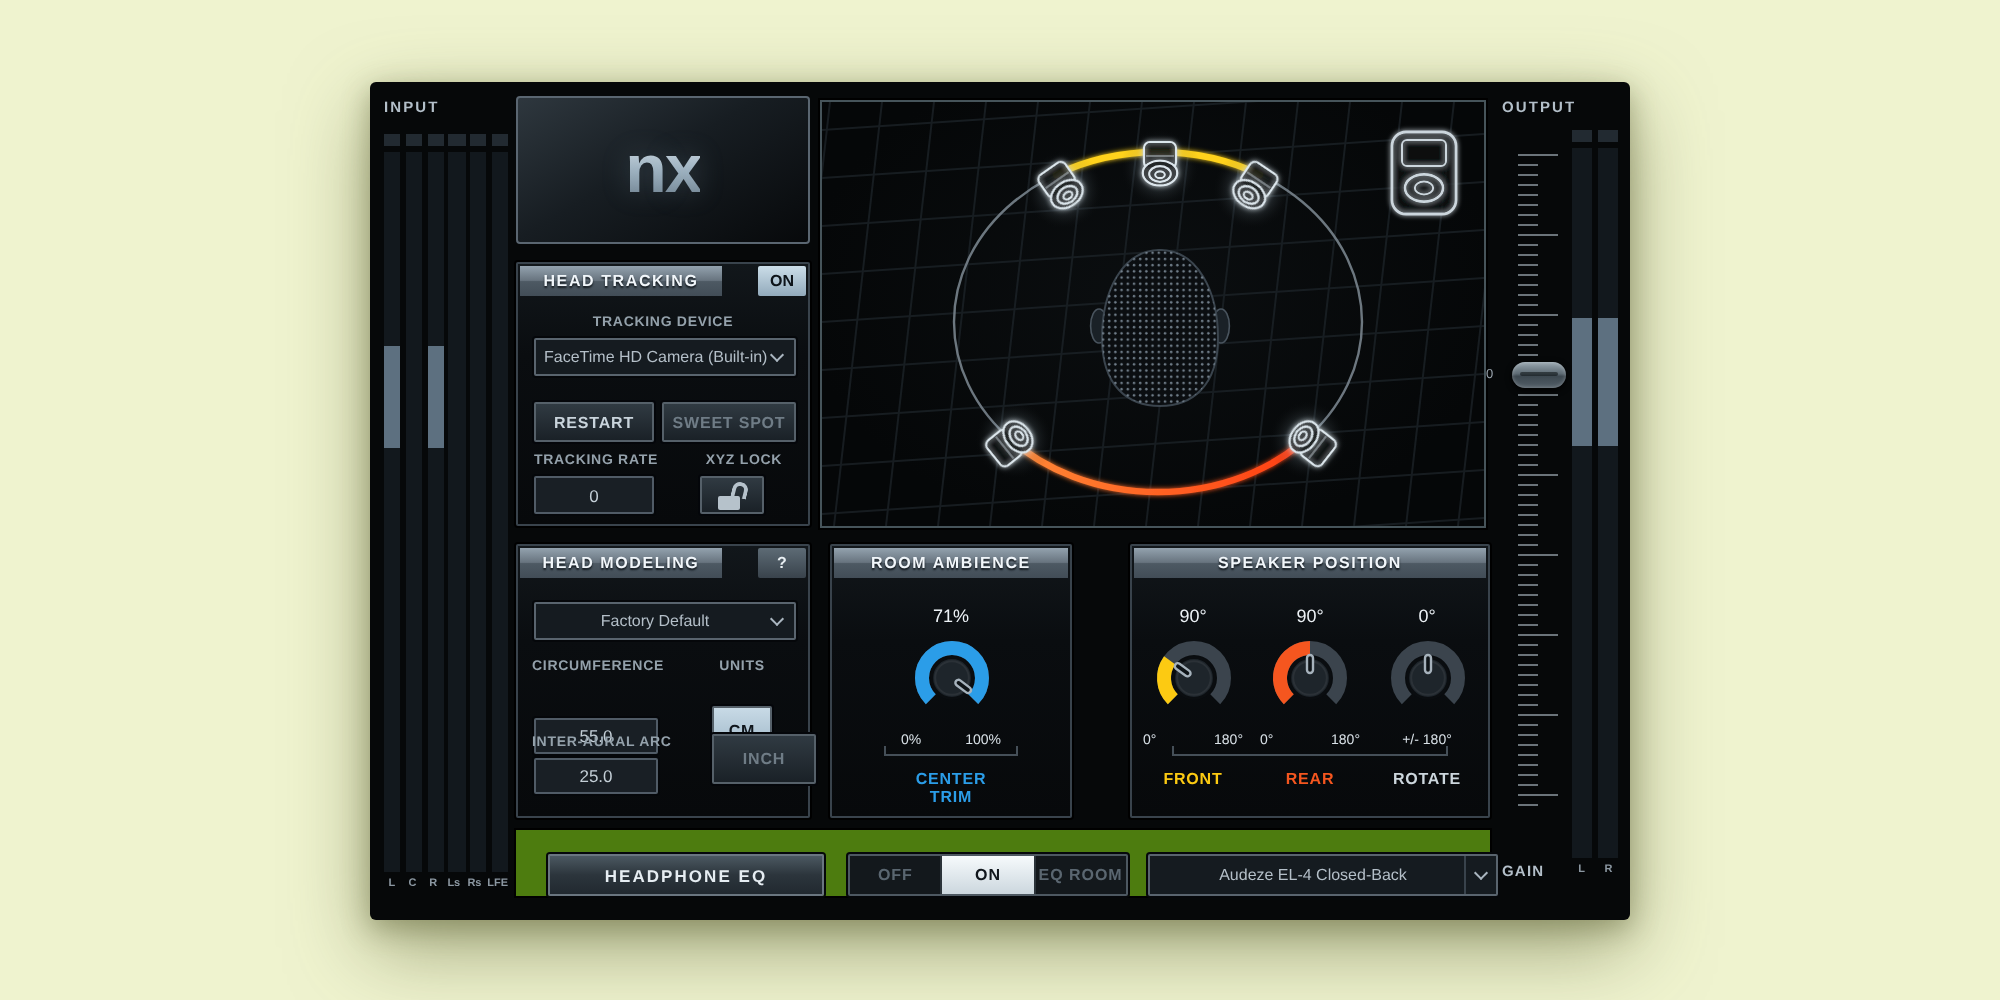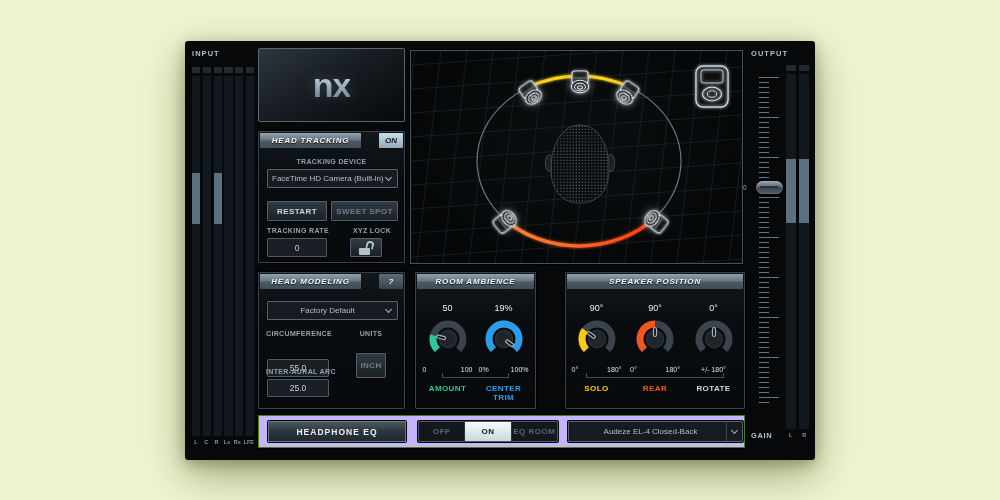--- a/index.html
+++ b/index.html
@@ -20,21 +20,21 @@
   .logo-box{position:absolute;left:73px;top:7px;width:147px;height:74px;
             background:linear-gradient(150deg,#2e373e 0%,#171d22 45%,#07090b 100%);
             border:1px solid #5a6671;border-radius:2px;display:flex;align-items:center;justify-content:center;}
   .nx{font-size:34px;font-weight:bold;letter-spacing:-1px;
       background:linear-gradient(180deg,#e6eef4 0%,#9db0be 50%,#5c6e7c 100%);
       -webkit-background-clip:text;background-clip:text;color:transparent;
       text-shadow:0 0 14px rgba(160,190,210,.25);}
   
   .panel{position:absolute;background:linear-gradient(180deg,#12171b 0%,#0a0d10 35%,#07090b 100%);
          border:1px solid #39434c;box-shadow:0 0 0 1px #000;border-radius:1px;}
-  .hdr-row{display:flex;gap:18px;padding:1px;font-style:italic;}
+  .hdr-row{display:flex;gap:18px;padding:1px;}
   .hdr{flex:1;height:15px;display:flex;align-items:center;justify-content:center;
        background:linear-gradient(180deg,#93a2ae 0%,#68747f 48%,#4d5963 52%,#424d57 100%);
        font-size:8px;font-weight:bold;color:#f1f6fa;letter-spacing:.1em;text-shadow:0 1px 1px #10161b;}
   .hdr-btn{width:24px;height:15px;display:flex;align-items:center;justify-content:center;
        font-size:8px;font-weight:bold;border-radius:1px;}
   .hdr-btn.on{background:linear-gradient(180deg,#cbdde8 0%,#92aabb 100%);color:#0d1319;}
   .hdr-btn.help{background:linear-gradient(180deg,#5d6b75 0%,#39434c 100%);color:#e9eff3;}
   .lbl{position:absolute;font-size:7px;font-weight:bold;color:#94a1ab;letter-spacing:.05em;text-align:center;}
   .field{position:absolute;background:#191f25;border:1px solid #505b66;box-shadow:0 0 0 1px #05070a;
          color:#c3ced6;font-size:8.5px;display:flex;align-items:center;justify-content:center;border-radius:1px;}
@@ -55,22 +55,22 @@
   .knob{width:56px;text-align:center;}
   .kv{font-size:9px;color:#edf2f6;height:13px;}
   .kr{display:flex;justify-content:space-between;font-size:7px;color:#d9e1e7;padding:0 3px;margin-top:0px;}
   .kr.single{justify-content:center;}
   .kn{font-size:8px;font-weight:bold;margin-top:11px;letter-spacing:.05em;}
   .bracket{position:absolute;height:5px;border-left:1px solid #454f58;border-right:1px solid #454f58;border-bottom:1px solid #454f58;}
   
   .display-wrap{position:absolute;left:225px;top:9px;width:333px;height:214px;border:1px solid #46545a;
                 box-shadow:0 0 0 1px #000;background:radial-gradient(ellipse at 50% 45%,#0b0e10 0%,#050708 75%);}
   
-  .eq-bar{position:absolute;left:73px;top:374px;width:487px;height:33px;background:#c4b5fd;
-          border:1px solid #4d7c0f;box-shadow:0 0 0 1px #000;}
+  .eq-bar{position:absolute;left:73px;top:374px;width:487px;height:33px;background:#4d7c0f;
+          border:7px solid #4d7c0f;box-shadow:0 0 0 1px #000;}
   .plaque{position:absolute;background:linear-gradient(180deg,#4b5861 0%,#2c353c 50%,#212930 100%);
           border:1px solid #6a7680;box-shadow:0 0 0 1px #05070a;color:#e6edf2;font-size:8.5px;font-weight:bold;
           letter-spacing:.12em;display:flex;align-items:center;justify-content:center;border-radius:1px;}
   .seg-group{position:absolute;display:flex;background:#13181c;border:1px solid #4d5861;box-shadow:0 0 0 1px #05070a;border-radius:1px;}
   .seg{flex:1;display:flex;align-items:center;justify-content:center;font-size:8px;font-weight:bold;
        color:#5a6670;letter-spacing:.06em;border-right:1px solid #2b3339;}
   .seg:last-child{border-right:none;}
   .seg.active{background:linear-gradient(180deg,#f6fafc 0%,#ccd7de 100%);color:#10161c;}
   
   #ruler{position:absolute;left:572px;top:36px;width:24px;height:330px;}
@@ -166,21 +166,21 @@
         <div class="hdr-btn help">?</div>
       </div>
       <div class="dropdown" style="left:8px;top:28px;width:131px;height:19px;">
         <span class="txt">Factory Default</span>
         <span class="chev"></span>
       </div>
       <div class="lbl" style="left:7px;top:57px;width:86px;text-align:left;">CIRCUMFERENCE</div>
       <div class="field" style="left:8px;top:86px;width:62px;height:18px;">55.0</div>
       <div class="lbl" style="left:95px;top:57px;width:34px;">UNITS</div>
       <div class="btn lit" style="left:97px;top:80px;width:30px;height:25px;">CM</div>
-      <div class="btn dim" style="left:97px;top:80px;width:30px;height:25px;">INCH</div>
+      <div class="btn dim" style="left:97px;top:94px;width:52px;height:25px;">INCH</div>
       <div class="lbl" style="left:7px;top:95px;width:92px;text-align:left;">INTER-AURAL ARC</div>
       <div class="field" style="left:8px;top:106px;width:62px;height:18px;">25.0</div>
     </div>
 
     <div class="display-wrap">
       <svg id="scene" width="331" height="212" viewBox="0 0 331 212">
           <defs>
     <radialGradient id="gl">
               <stop offset="0" stop-color="#d5e4ed" stop-opacity=".5"></stop>
               <stop offset=".55" stop-color="#9fb4c0" stop-opacity=".15"></stop>
@@ -286,32 +286,21 @@
     <ellipse cx="301" cy="43" rx="4.6" ry="3.2" stroke-width="1"></ellipse>
   </g>
         </svg>
     </div>
 
     <div class="panel" style="left:230px;top:231px;width:121px;height:137px;">
       <div class="hdr-row">
           <div class="hdr">ROOM AMBIENCE</div>
         </div>
       <div class="knobs" style="top:30px;justify-content:center;">
-        <div class="knob"><div class="kv">50</div><svg width="46" height="46" viewBox="0 0 46 46">
-              <path d="M 12.39 33.61 A 15 15 0 1 1 33.61 33.61" stroke="#3b444d" stroke-width="7" fill="none"></path>
-              <path d="M 12.39 33.61 A 15 15 0 0 1 8.47 19.27" stroke="#28c79e" stroke-width="7" fill="none"></path>
-              <circle cx="23" cy="23" r="10.2" fill="#1e252b" stroke="#0a0d10" stroke-width="1.5"></circle>
-              <circle cx="23" cy="23" r="8.4" fill="none" stroke="rgba(255,255,255,.06)" stroke-width="1"></circle>
-              <line x1="19.125667355485476" y1="22.00524045134058" x2="13.31416838871369" y2="20.51310112835145" stroke="#a6b2bc" stroke-width="4.2" stroke-linecap="round"></line>
-              <line x1="19.125667355485476" y1="22.00524045134058" x2="13.31416838871369" y2="20.51310112835145" stroke="#0e1317" stroke-width="1.8" stroke-linecap="round"></line>
-            </svg><div class="kr">
-              <span>0</span>
-              <span>100</span>
-            </div><div class="kn" style="color:#28c79e">AMOUNT</div></div>
-        <div class="knob"><div class="kv">19%</div><svg width="46" height="46" viewBox="0 0 46 46">
+        <div class="knob"><div class="kv">71%</div><svg width="46" height="46" viewBox="0 0 46 46">
               <path d="M 12.39 33.61 A 15 15 0 1 1 33.61 33.61" stroke="#3b444d" stroke-width="7" fill="none"></path>
               <path d="M 12.39 33.61 A 15 15 0 1 1 33.64 33.57" stroke="#2b9de8" stroke-width="7" fill="none"></path>
               <circle cx="23" cy="23" r="10.2" fill="#1e252b" stroke="#0a0d10" stroke-width="1.5"></circle>
               <circle cx="23" cy="23" r="8.4" fill="none" stroke="rgba(255,255,255,.06)" stroke-width="1"></circle>
               <line x1="26.198738633948363" y1="25.401680901303536" x2="30.99684658487091" y2="29.00420225325884" stroke="#a6b2bc" stroke-width="4.2" stroke-linecap="round"></line>
               <line x1="26.198738633948363" y1="25.401680901303536" x2="30.99684658487091" y2="29.00420225325884" stroke="#0e1317" stroke-width="1.8" stroke-linecap="round"></line>
             </svg><div class="kr">
               <span>0%</span>
               <span>100%</span>
             </div><div class="kn" style="color:#2b9de8">CENTER TRIM</div></div>
@@ -327,21 +316,21 @@
         <div class="knob"><div class="kv">90°</div><svg width="46" height="46" viewBox="0 0 46 46">
               <path d="M 12.39 33.61 A 15 15 0 1 1 33.61 33.61" stroke="#3b444d" stroke-width="7" fill="none"></path>
               <path d="M 12.39 33.61 A 15 15 0 0 1 10.86 14.18" stroke="#fcca12" stroke-width="7" fill="none"></path>
               <circle cx="23" cy="23" r="10.2" fill="#1e252b" stroke="#0a0d10" stroke-width="1.5"></circle>
               <circle cx="23" cy="23" r="8.4" fill="none" stroke="rgba(255,255,255,.06)" stroke-width="1"></circle>
               <line x1="19.76393202250021" y1="20.648858990830107" x2="14.909830056250524" y2="17.12214747707527" stroke="#a6b2bc" stroke-width="4.2" stroke-linecap="round"></line>
               <line x1="19.76393202250021" y1="20.648858990830107" x2="14.909830056250524" y2="17.12214747707527" stroke="#0e1317" stroke-width="1.8" stroke-linecap="round"></line>
             </svg><div class="kr">
               <span>0°</span>
               <span>180°</span>
-            </div><div class="kn" style="color:#fcca12">SOLO</div></div>
+            </div><div class="kn" style="color:#fcca12">FRONT</div></div>
         <div class="knob"><div class="kv">90°</div><svg width="46" height="46" viewBox="0 0 46 46">
               <path d="M 12.39 33.61 A 15 15 0 1 1 33.61 33.61" stroke="#3b444d" stroke-width="7" fill="none"></path>
               <path d="M 12.39 33.61 A 15 15 0 0 1 23.00 8.00" stroke="#f5561f" stroke-width="7" fill="none"></path>
               <circle cx="23" cy="23" r="10.2" fill="#1e252b" stroke="#0a0d10" stroke-width="1.5"></circle>
               <circle cx="23" cy="23" r="8.4" fill="none" stroke="rgba(255,255,255,.06)" stroke-width="1"></circle>
               <line x1="23" y1="19" x2="22.999999999999996" y2="13" stroke="#a6b2bc" stroke-width="4.2" stroke-linecap="round"></line>
               <line x1="23" y1="19" x2="22.999999999999996" y2="13" stroke="#0e1317" stroke-width="1.8" stroke-linecap="round"></line>
             </svg><div class="kr">
               <span>0°</span>
               <span>180°</span>

